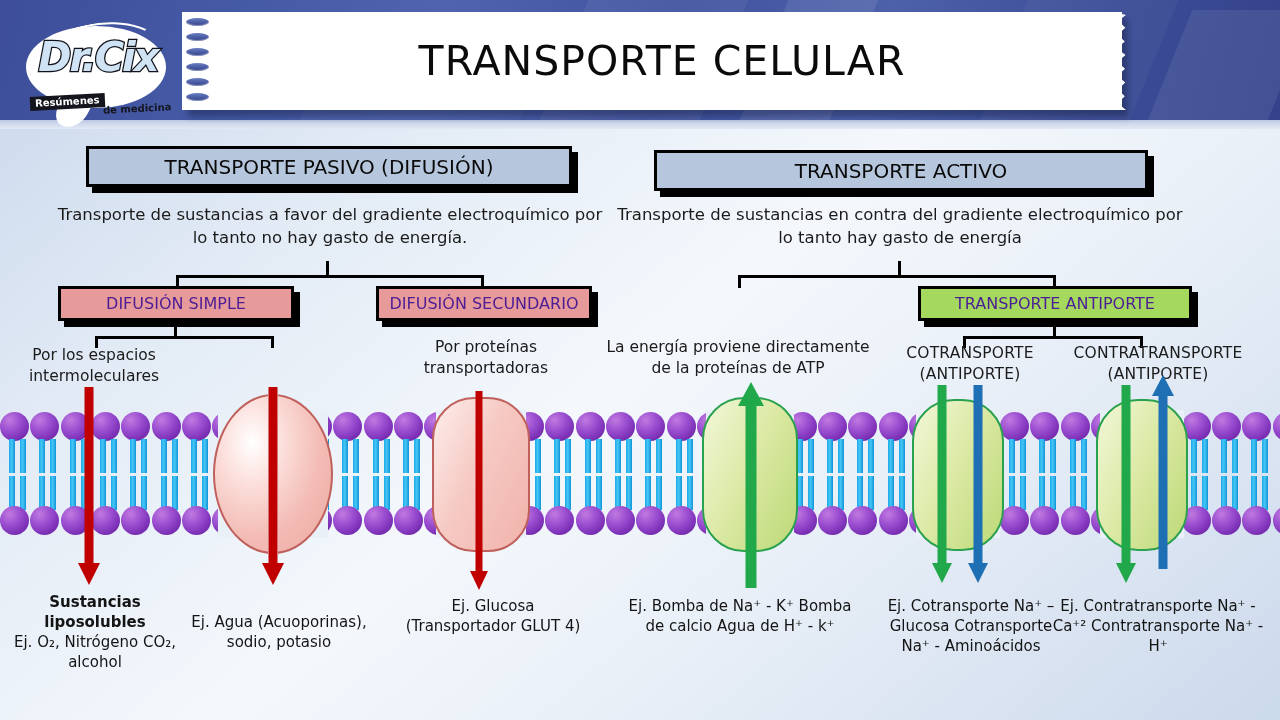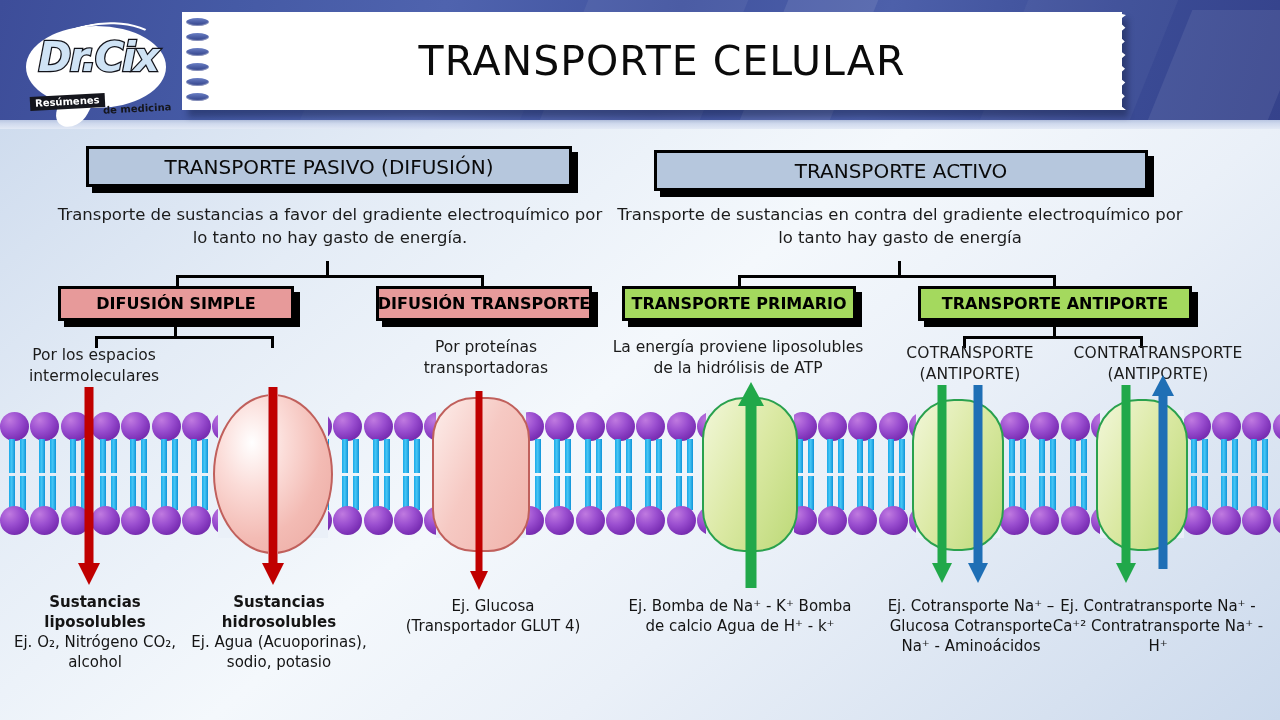--- a/index.html
+++ b/index.html
@@ -135,21 +135,21 @@
   #desc-pasivo { left: 50px;  top: 74px; width: 560px; }
   #desc-activo { left: 610px; top: 74px; width: 580px; }
 
   
   .sub-box {
     position: absolute;
     border: 3px solid #000000;
     box-shadow: 6px 6px 0 #000000;
     display: flex; align-items: center; justify-content: center;
     font-family: "DejaVu Sans", sans-serif;
-    font-size: 16px; font-weight: bold; color: #000000; white-space: nowrap;
+    font-size: 16px; font-weight: normal; color: #4c1d95; white-space: nowrap;
   }
   .sub-box.pink  { background: #e79a9a; }
   .sub-box.green { background: #a4d95e; }
   #box-simple     { left: 58px;  top: 157px; width: 236px; height: 35px; }
   #box-facilitada { left: 376px; top: 157px; width: 216px; height: 35px; }
   #box-primario   { left: 622px; top: 157px; width: 234px; height: 35px; }
   #box-secundario { left: 918px; top: 157px; width: 274px; height: 35px; }
 
   
   .ln { position: absolute; background: #000000; }
@@ -281,37 +281,36 @@
   <div class="ln h" style="left:176px; top:146px; width:308px;"></div>
   <div class="ln v" style="left:176px; top:146px; height:13px;"></div>
   <div class="ln v" style="left:481px; top:146px; height:13px;"></div>
 
   <div class="ln v" style="left:898px; top:132px; height:17px;"></div>
   <div class="ln h" style="left:738px; top:146px; width:318px;"></div>
   <div class="ln v" style="left:738px; top:146px; height:13px;"></div>
   <div class="ln v" style="left:1053px; top:146px; height:13px;"></div>
 
   <div class="sub-box pink" id="box-simple">DIFUSIÓN SIMPLE</div>
-  <div class="sub-box pink" id="box-facilitada">DIFUSIÓN TRANSPORTE</div>
-  <div class="sub-box green" id="box-primario">TRANSPORTE PRIMARIO</div>
+  <div class="sub-box pink" id="box-facilitada">DIFUSIÓN SECUNDARIO</div>
   <div class="sub-box green" id="box-secundario">TRANSPORTE ANTIPORTE</div>
 
   <div class="ln v" style="left:174px; top:195px; height:15px;"></div>
   <div class="ln h" style="left:95px;  top:207px; width:179px;"></div>
   <div class="ln v" style="left:95px;  top:207px; height:12px;"></div>
   <div class="ln v" style="left:271px; top:207px; height:12px;"></div>
 
   <div class="ln v" style="left:1053px; top:195px; height:15px;"></div>
   <div class="ln h" style="left:963px;  top:207px; width:180px;"></div>
   <div class="ln v" style="left:963px;  top:207px; height:12px;"></div>
   <div class="ln v" style="left:1140px; top:207px; height:12px;"></div>
 
   <div class="leaf" id="leaf-espacios">Por los espacios intermoleculares</div>
   <div class="leaf" id="leaf-proteinas">Por proteínas transportadoras</div>
-  <div class="leaf" id="leaf-atp">La energía proviene liposolubles de la hidrólisis de ATP</div>
+  <div class="leaf" id="leaf-atp">La energía proviene directamente de la proteínas de ATP</div>
   <div class="leaf caps" id="leaf-cotrans">COTRANSPORTE (ANTIPORTE)</div>
   <div class="leaf caps" id="leaf-contra">CONTRATRANSPORTE (ANTIPORTE)</div>
 
   <div id="membrane">
     <div class="head-row top" id="heads-top">
         <div class="head" style="left: 0px;"></div>
         <div class="head" style="left: 30.3px;"></div>
         <div class="head" style="left: 60.6px;"></div>
         <div class="head" style="left: 90.9px;"></div>
         <div class="head" style="left: 121.2px;"></div>
@@ -635,21 +634,21 @@
   <div class="arrow" style="left:1152px; top:246px; width:22px; height:212px;">
     <div class="tip" style="top:0; border-left:11px solid transparent; border-right:11px solid transparent; border-bottom:21px solid #1f6fb5;"></div>
     <div class="shaft" style="top:19px; width:9px; height:175px; background:#1f6fb5;"></div>
   </div>
 
   <div class="foot" id="foot-lipo">
     <b>Sustancias liposolubles</b><br>
     <span>Ej. O₂, Nitrógeno CO₂, alcohol</span>
   </div>
   <div class="foot" id="foot-hidro">
-    <b>Sustancias hidrosolubles</b><br>
+    <br>
     <span>Ej. Agua (Acuoporinas), sodio, potasio</span>
   </div>
   <div class="foot" id="foot-gluc">Ej. Glucosa (Transportador GLUT 4)</div>
   <div class="foot" id="foot-bomba">Ej. Bomba de Na⁺ - K⁺ Bomba de calcio Agua de H⁺ - k⁺</div>
   <div class="foot" id="foot-co">Ej. Cotransporte Na⁺ – Glucosa Cotransporte Na⁺ - Aminoácidos</div>
   <div class="foot" id="foot-contra">Ej. Contratransporte Na⁺ - Ca⁺² Contratransporte Na⁺ - H⁺</div>
 
 </div>
 
 </body></html>

